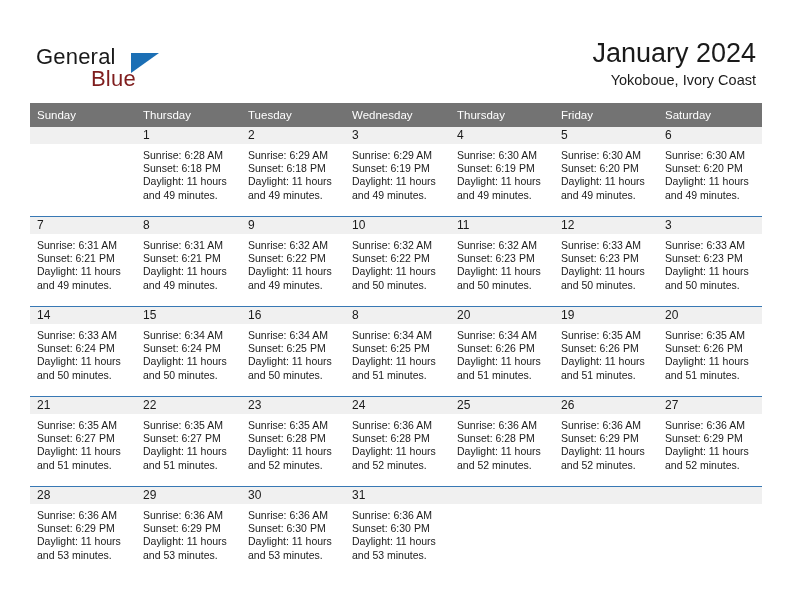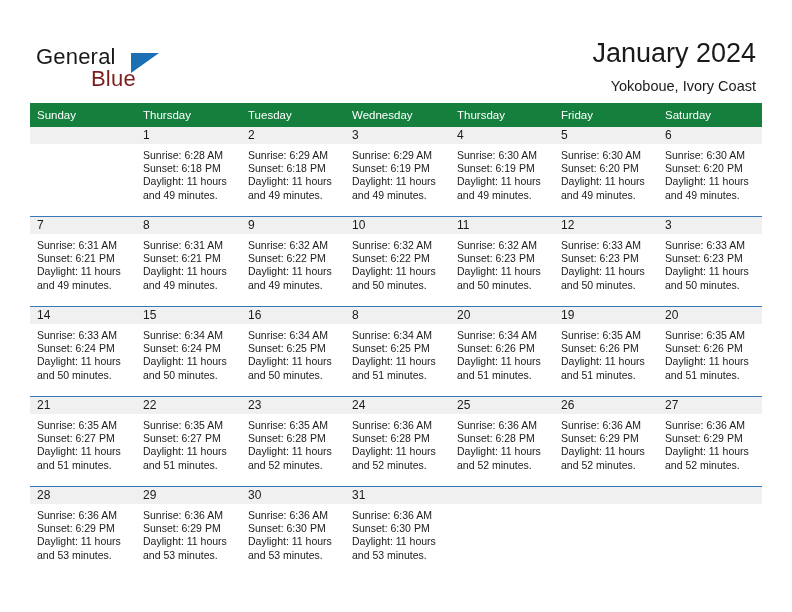--- a/index.html
+++ b/index.html
@@ -75,37 +75,36 @@
   .cal-title {
     font-size: 27px;
     color: #1a1a1a;
     line-height: 34px;
     white-space: nowrap;
   }
   .cal-subtitle {
     font-size: 14.5px;
     color: #1a1a1a;
     line-height: 20px;
-    margin-top: 6px;
     white-space: nowrap;
     text-align: right;
   }
 
   
   .calendar {
     position: absolute;
     left: 30px;
     top: 103px;
     width: 732px;
     border-collapse: collapse;
     table-layout: fixed;
   }
 
   .calendar th {
-    background: #15803d;
+    background: #737373;
     color: #ffffff;
     font-size: 11.5px;
     font-weight: normal;
     text-align: left;
     padding: 5px 0 5px 7px;
     height: 14px;
     vertical-align: middle;
   }
 
   .week-row > td {

